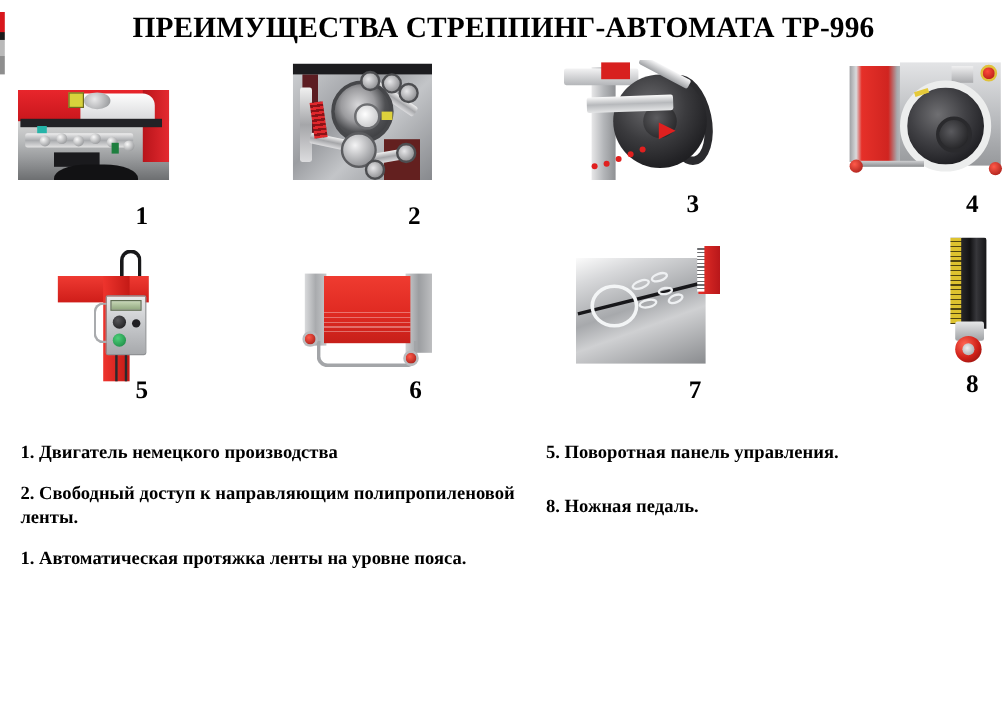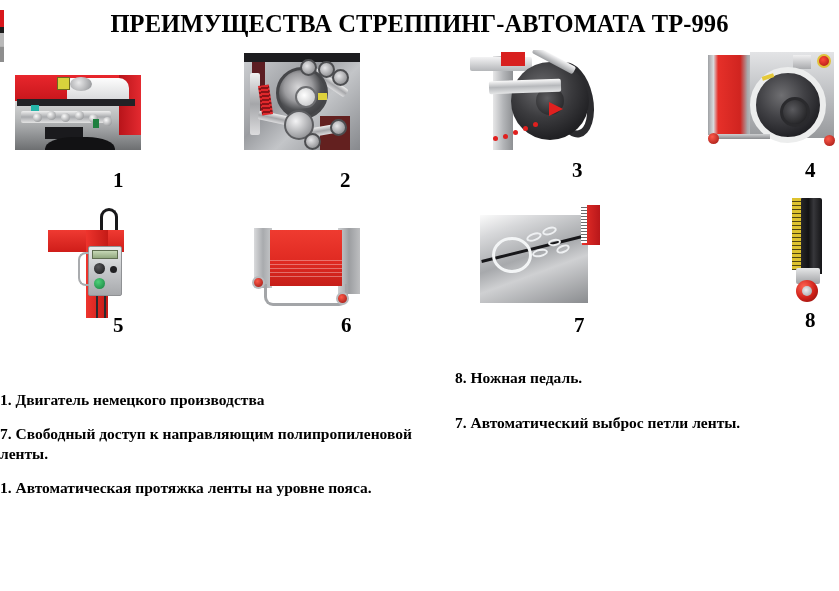--- a/index.html
+++ b/index.html
@@ -406,21 +406,21 @@
   }
 
   
   .txtcol {
     position: absolute;
     font-size: 15.5px;
     font-weight: bold;
     line-height: 1.33;
     color: #000000;
   }
-  .col-left  { left: 0;  top: 368px; width: 432px; margin-top: 22px; }
+  .col-left  { left: 17px;  top: 368px; width: 432px; }
   .col-right { left: 455px; top: 368px; width: 384px; }
   .txtitem { margin-bottom: 13px; }
   .col-right .txtitem { margin-bottom: 24px; }
   .col-right .txtitem.tight { margin-bottom: 13px; }
 </style>
 </head>
 <body>
 
 <div id="page">
 
@@ -544,22 +544,22 @@
   <div class="photo p8">
     <div class="column"></div>
     <div class="yscale"></div>
     <div class="bracket"></div>
     <div class="wheel"></div>
   </div>
   <div class="num" style="left:805px; top:310px;">8</div>
 
   <div class="txtcol col-left">
     <div class="txtitem">1. Двигатель немецкого производства</div>
-    <div class="txtitem">7. Свободный доступ к направляющим полипропиленовой ленты.</div>
+    <div class="txtitem">2. Свободный доступ к направляющим полипропиленовой ленты.</div>
     <div class="txtitem">1. Автоматическая протяжка ленты на уровне пояса.</div>
   </div>
 
   <div class="txtcol col-right">
+    <div class="txtitem">5.  Поворотная панель управления.</div>
     <div class="txtitem">8. Ножная педаль.</div>
-    <div class="txtitem tight">7. Автоматический выброс петли ленты.</div>
   </div>
 
 </div>
 
 </body></html>

